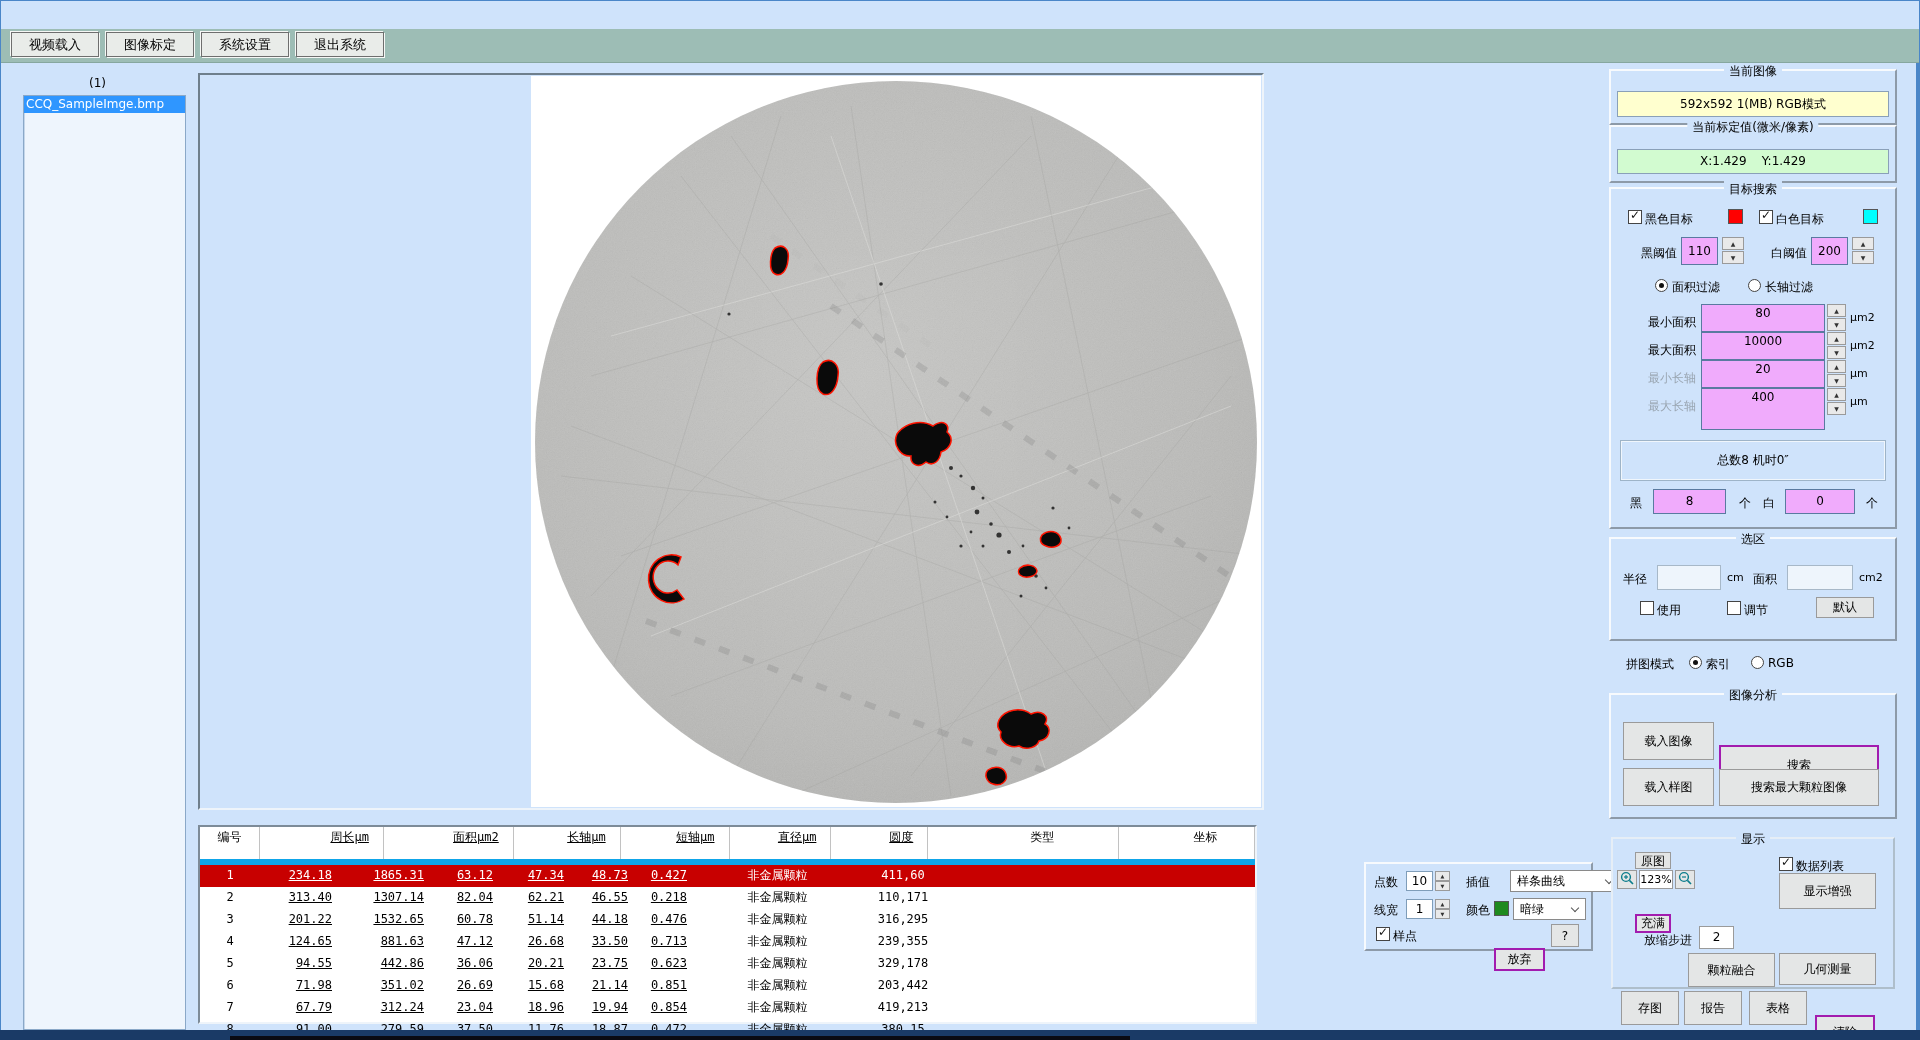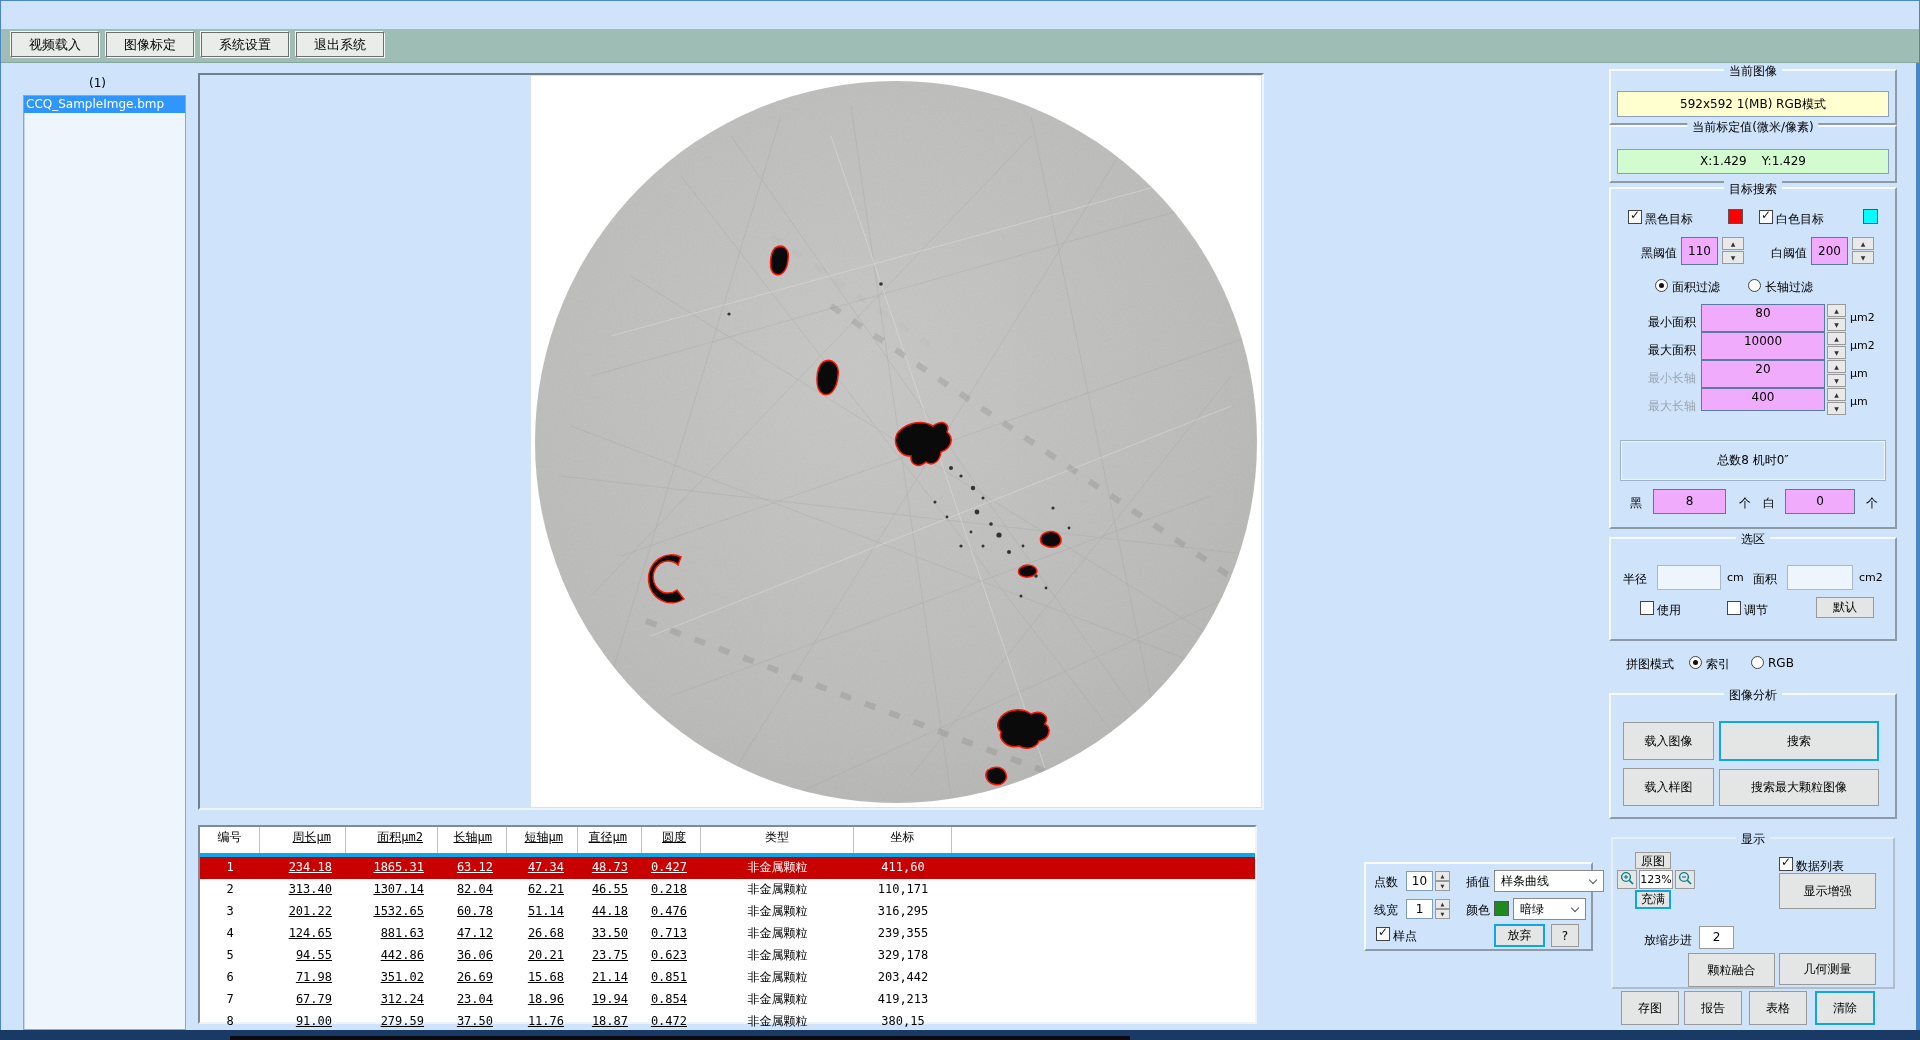--- a/index.html
+++ b/index.html
@@ -23,21 +23,21 @@
             border:1px solid #6e6e6e; box-shadow:1px 1px 0 #f6f8f6, -1px -1px 0 #f6f8f6;
             font-size:13px; text-align:center; line-height:23px; }
   
   .panel3d { position:absolute; background:#cfe3fb; border:2px solid;
              border-color:#f7fafd #8d9aa8 #8d9aa8 #f7fafd; }
   .gtitle { position:absolute; top:-8px; left:50%; transform:translateX(-50%); background:#cfe3fb;
             padding:0 5px; font-size:12px; white-space:nowrap; }
   .sunkfield { position:absolute; border:1px solid #8aa0b8; background:#cfe3fb; text-align:center; }
   .btn { position:absolute; background:#e4e6e6; border:1px solid #9a9a9a; text-align:center;
          font-size:12px; font-family:"DejaVu Sans", sans-serif; }
-  .btn.accent { border:2px solid #0ea5e9; }
+  .btn.accent { border:2px solid #a21caf;margin-top:24px; }
   .lbl { position:absolute; font-size:12px; white-space:nowrap; }
   .lbl.dis { color:#9aa6b2; }
   .input { position:absolute; border:1px solid #5a7aa0; background:#f0abfc; text-align:center;
            font-size:12px; }
   .inputw { position:absolute; border:1px solid #7f9db9; background:#fff; text-align:center; font-size:12px; }
   
   .cb { position:absolute; width:14px; height:14px; background:#fff; border:1px solid #444; }
   .cb .mark { position:absolute; left:1px; top:-3px; font-size:12px; font-weight:bold; color:#111; }
   .radio { position:absolute; width:13px; height:13px; border-radius:50%; background:#fff; border:1px solid #444; }
   .radio .dot { position:absolute; left:3px; top:3px; width:5px; height:5px; border-radius:50%; background:#111; }
@@ -59,21 +59,21 @@
   .listitem { height:17px; background:#2f96ff; color:#fff; font-size:12px; padding-left:2px;
               line-height:16px; white-space:nowrap; overflow:hidden; }
   
   .imgpanel { position:absolute; left:197px; top:72px; width:1066px; height:737px; background:#cfe3fb;
               border:2px solid; border-color:#6f7f8c #eef4fa #eef4fa #6f7f8c; }
   .imgcanvas { position:absolute; left:331px; top:1px; width:730px; height:731px; background:#fff; }
   
   .tablebox { position:absolute; left:197px; top:824px; width:1059px; height:199px; background:#fff;
               border:2px solid; border-color:#7d8b98 #eef4fa #eef4fa #7d8b98;
               font-family:"DejaVu Sans Mono", monospace; }
-  .thead { display:flex; height:30px; border-bottom:4px solid #0ea5e9; }
+  .thead { display:flex; height:38px; border-bottom:6px solid #0ea5e9;justify-content:space-between; }
   .th { border-right:1px solid #c2c2c2; font-size:12px; line-height:21px; }
   .trow { display:flex; height:22px; }
   .trow.sel { background:#c80000; color:#fff; }
   .td { font-size:12px; line-height:21px; white-space:nowrap; }
   .ta-r { text-align:right; padding-right:14px;text-decoration:underline; }
   .ta-c { text-align:center; }
   
   .taskstrip { position:absolute; left:0; top:1030px; width:1920px; height:10px; background:#1a3a66; }
   .taskstrip .blk { position:absolute; left:230px; top:6px; width:900px; height:4px; background:#0a0a12; }
   .seg { position:absolute; }
@@ -284,21 +284,21 @@
         </div>
       </div>
   </div>
 
   <div class="panel3d" style="left:1363px;top:861px;width:229px;height:89px">
     <span class="lbl" style="left:8px;top:10px">点数</span>
     <div class="inputw" style="left:40px;top:7px;width:27px;height:20px;line-height:18px">10</div>
     <div class="spinc" style="left:69px;top:7px">▲</div>
     <div class="spinc" style="left:69px;top:17px">▼</div>
     <span class="lbl" style="left:100px;top:10px">插值</span>
-    <div class="dd" style="left:128px;top:6px;width:110px;height:22px;line-height:20px">
+    <div class="dd" style="left:144px;top:6px;width:110px;height:22px;line-height:20px">
       <span>样条曲线</span><span class="chev"></span>
     </div>
     <span class="lbl" style="left:8px;top:38px">线宽</span>
     <div class="inputw" style="left:40px;top:35px;width:27px;height:20px;line-height:18px">1</div>
     <div class="spinc" style="left:69px;top:35px">▲</div>
     <div class="spinc" style="left:69px;top:45px">▼</div>
     <span class="lbl" style="left:100px;top:38px">颜色</span>
     <div class="swatch" style="left: 128px; top: 37px; width: 15px; height: 15px; background: rgb(30, 138, 30);"></div>
     <div class="dd" style="left:147px;top:34px;width:73px;height:22px;line-height:20px">
       <span>暗绿</span><span class="chev"></span>
@@ -362,21 +362,21 @@
     <div class="spinsm" style="left:216px;top:157px">▼</div>
     <span class="lbl" style="left:239px;top:150px;font-size:11px">μm2</span>
 
     <span class="lbl dis" style="left:37px;top:181px">最小长轴</span>
     <div class="input" style="left:90px;top:171px;width:124px;height:28px;line-height:16px">20</div>
     <div class="spinsm" style="left:216px;top:171px">▲</div>
     <div class="spinsm" style="left:216px;top:185px">▼</div>
     <span class="lbl" style="left:239px;top:178px;font-size:11px">μm</span>
 
     <span class="lbl dis" style="left:37px;top:209px">最大长轴</span>
-    <div class="input" style="left:90px;top:199px;width:124px;height:23px;line-height:16px">400</div>
+    <div class="input" style="left:90px;top:199px;width:124px;height:42px;line-height:16px">400</div>
     <div class="spinsm" style="left:216px;top:199px">▲</div>
     <div class="spinsm" style="left:216px;top:213px">▼</div>
     <span class="lbl" style="left:239px;top:206px;font-size:11px">μm</span>
 
     <div class="sunkfield" style="left:10px;top:252px;width:264px;height:39px;border:1px solid #f0f6fc;box-shadow:0 0 0 1px #9eb4c8;line-height:37px">总数8  机时0″</div>
 
     <span class="lbl" style="left:19px;top:306px">黑</span>
     <div class="input" style="left:42px;top:300px;width:73px;height:25px;line-height:23px">8</div>
     <span class="lbl" style="left:128px;top:306px">个</span>
     <span class="lbl" style="left:152px;top:306px">白</span>

